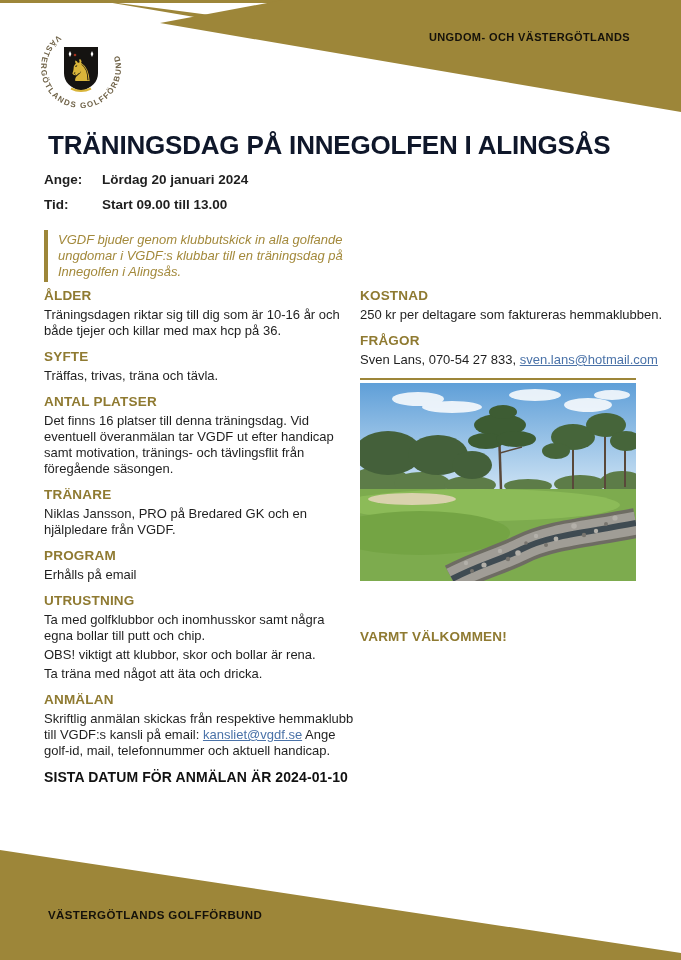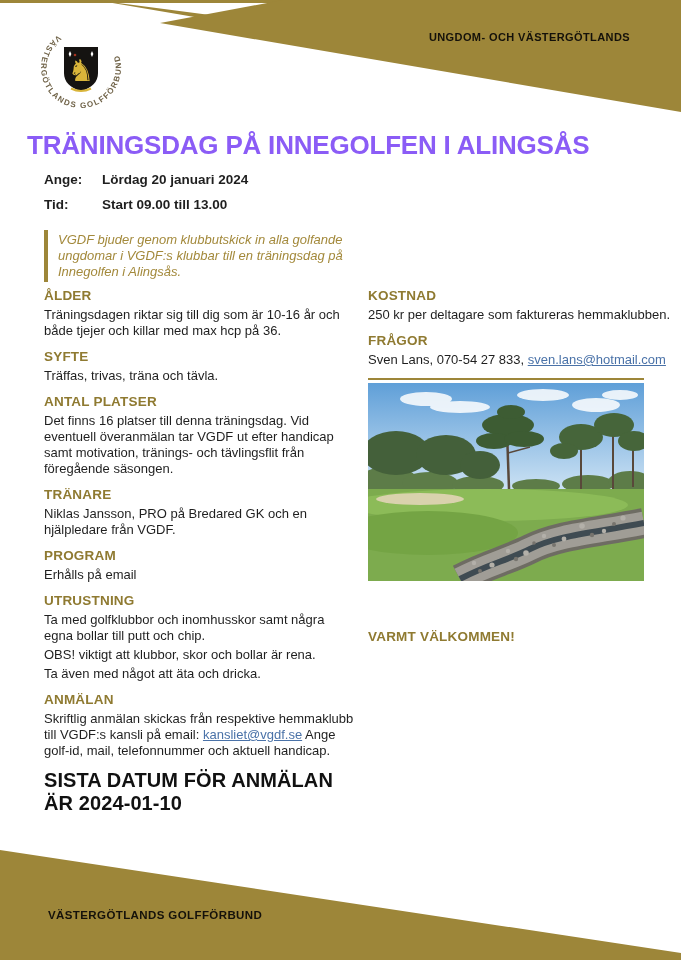--- a/index.html
+++ b/index.html
@@ -11,42 +11,42 @@
       clip-path:polygon(95px 0,681px 76px,681px 100px);}
   .hdr-main{position:absolute;left:0;top:0;width:681px;height:115px;background:#9d8639;
       clip-path:polygon(160px 23px,283px 0,681px 0,681px 112px);}
   .hdr-topline{position:absolute;left:0;top:0;width:681px;height:3px;background:#9d8639;}
   .committee{position:absolute;top:31px;right:51px;font-size:11px;font-weight:bold;
       letter-spacing:.4px;color:#14110a;}
 
   .logo{position:absolute;left:31px;top:18px;width:100px;height:100px;}
 
   
-  .title{position:absolute;left:27px;top:130px;width:610px;font-size:26px;font-weight:bold;
-      letter-spacing:-.2px;color:#8b5cf6;}
+  .title{position:absolute;left:48px;top:130px;width:610px;font-size:26px;font-weight:bold;
+      letter-spacing:-.2px;color:#0f172a;}
   .meta{position:absolute;left:44px;top:172px;font-size:13.5px;font-weight:bold;}
   .meta .row{display:flex;margin-bottom:9px;line-height:16px;}
   .meta .lbl{width:58px;}
 
   
   .col-left{position:absolute;left:44px;top:230px;width:310px;}
-  .col-right{position:absolute;left:368px;top:288px;width:278px;}
+  .col-right{position:absolute;left:360px;top:288px;width:278px;}
 
   .quote{border-left:4px solid #9d8639;padding:2px 0 2px 10px;margin:0 0 6px 0;
       font-style:italic;color:#a3893b;font-size:13px;line-height:16px;}
 
   .sec{margin-bottom:10px;}
   .sec h3{margin:0 0 4px 0;font-size:13.5px;line-height:15px;font-weight:bold;
       color:#8f7a31;letter-spacing:.2px;}
   .sec p{margin:0;font-size:13px;line-height:16px;}
   .sec p + p{margin-top:3px;}
   .nowrap{white-space:nowrap;text-align:center;}
   a.link{color:#4a72a8;text-decoration:underline;cursor:pointer;}
 
-  .sista{margin-top:4px;font-size:20px;font-weight:bold;color:#111;letter-spacing:.1px;}
+  .sista{margin-top:4px;font-size:14px;font-weight:bold;color:#111;letter-spacing:.1px;}
 
   .gold-rule{margin-top:8px;width:276px;height:2px;background:#9d8639;}
   .photo{margin-top:3px;width:276px;height:198px;display:block;}
   .valkommen{margin-top:48px;font-size:13.5px;font-weight:bold;color:#8f7a31;letter-spacing:.2px;}
 
   
   .footer{position:absolute;left:0;top:845px;width:681px;height:115px;background:#9d8639;
       clip-path:polygon(0 5px,681px 108px,681px 115px,0 115px);}
   .footer-text{position:absolute;left:48px;top:64px;font-size:11.5px;font-weight:bold;
       letter-spacing:.4px;color:#14110a;}
@@ -113,21 +113,21 @@
 
     <div class="sec">
       <h3>PROGRAM</h3>
       <p>Erhålls på email</p>
     </div>
 
     <div class="sec">
       <h3>UTRUSTNING</h3>
       <p>Ta med golfklubbor och inomhusskor samt några egna bollar till putt och chip.</p>
       <p>OBS! viktigt att klubbor, skor och bollar är rena.</p>
-      <p>Ta även med något att äta och dricka.</p>
+      <p>Ta träna med något att äta och dricka.</p>
     </div>
 
     <div class="sec">
       <h3>ANMÄLAN</h3>
       <p><span>Skriftlig anmälan skickas från respektive hemmaklubb till VGDF:s kansli på email: </span><a class="link">kansliet@vgdf.se</a><span> Ange golf-id, mail, telefonnummer och aktuell handicap.</span></p>
     </div>
 
     <div class="sista">SISTA DATUM FÖR ANMÄLAN ÄR 2024-01-10</div>
   </div>
 

